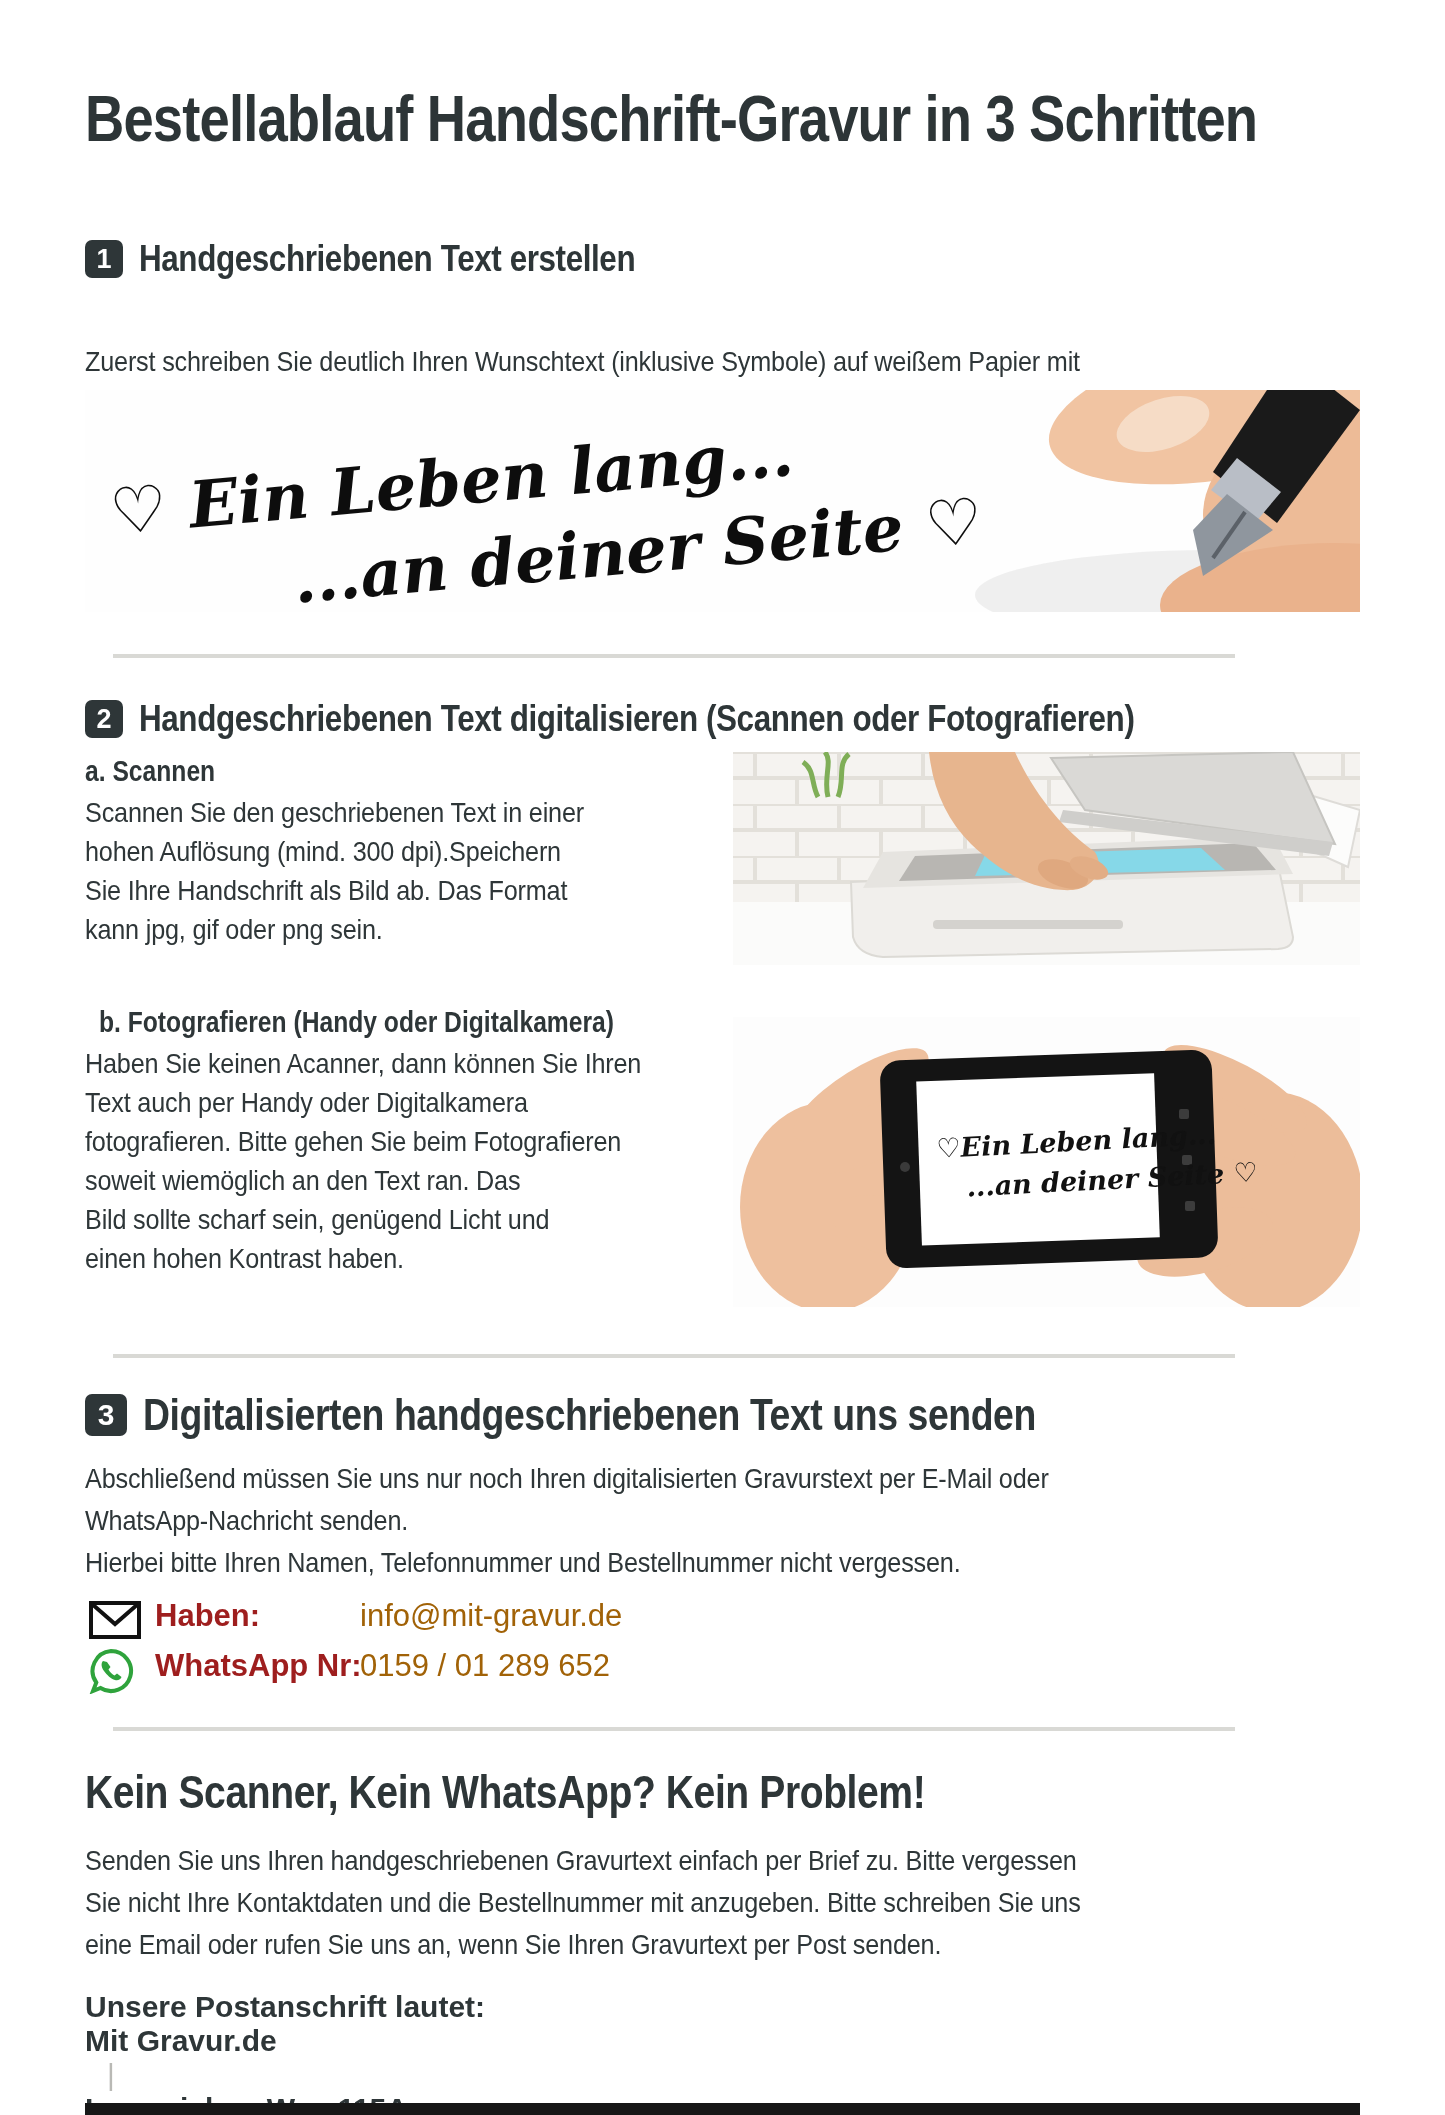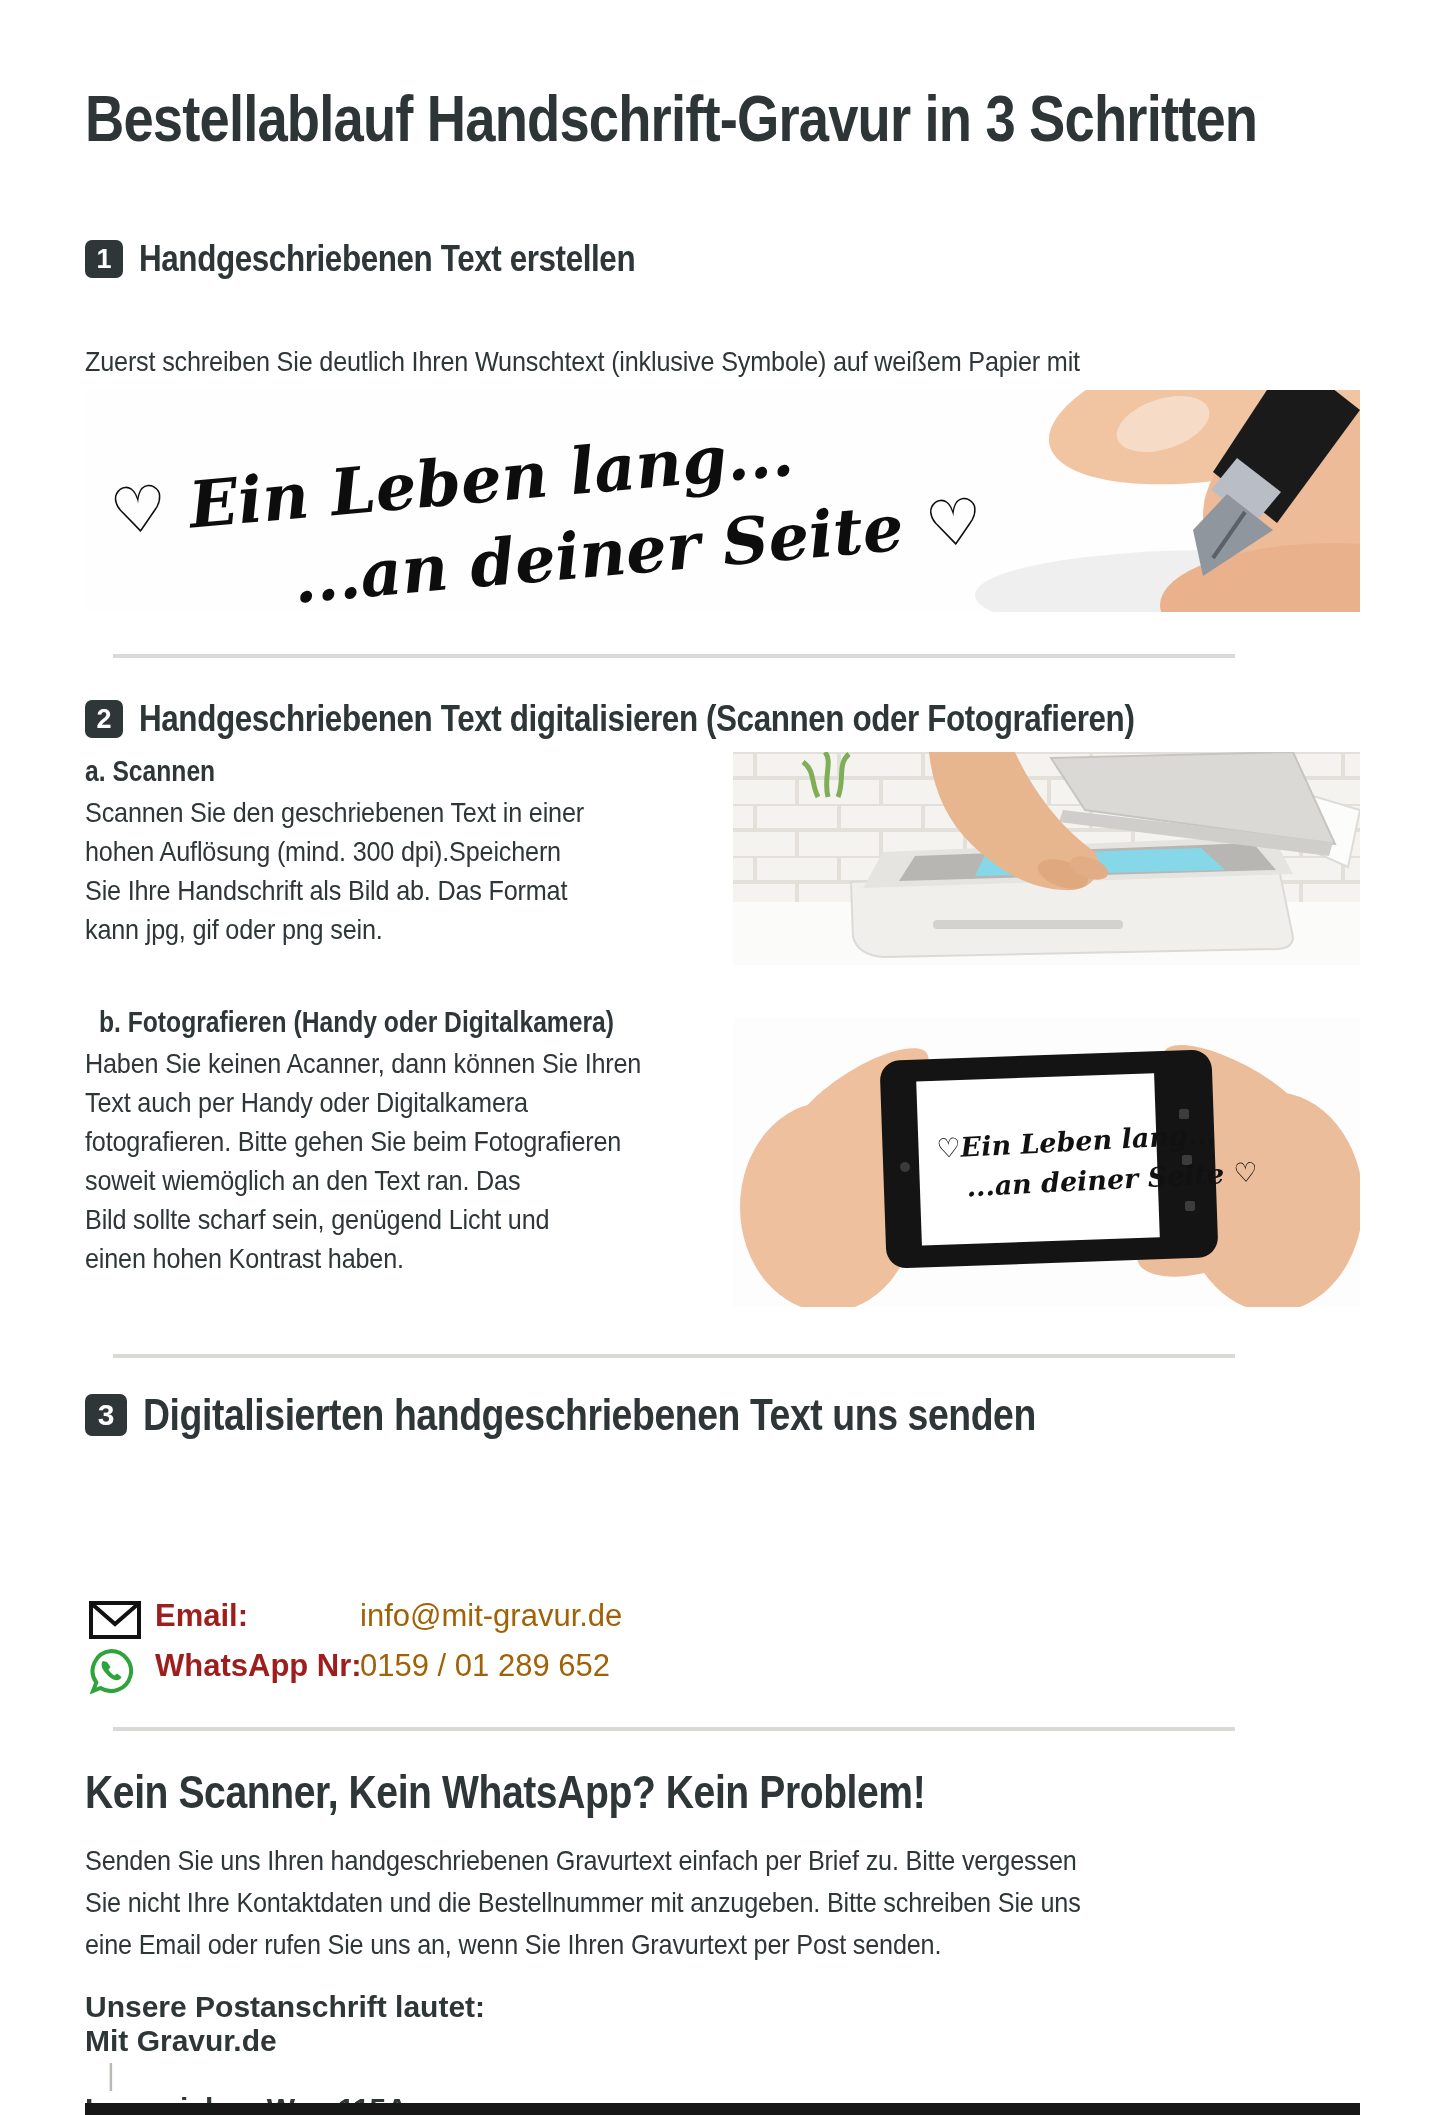--- a/index.html
+++ b/index.html
@@ -190,27 +190,32 @@
     </svg>
   </div>
 
   <div class="abs divider" style="left:113px; top:1354px; width:1122px;"></div>
 
   <div class="abs step-head" style="left:85px; top:1390px;">
     <div class="badge lg">3</div>
     <span class="h2 lg condT">Digitalisierten handgeschriebenen Text uns senden</span>
   </div>
 
+  <div class="abs" style="left:85px; top:1458px; width:1360px;">
+    <div class="body-txt wide condP">Abschließend müssen Sie uns nur noch Ihren digitalisierten Gravurstext per E-Mail oder
+WhatsApp-Nachricht senden.
+Hierbei bitte Ihren Namen, Telefonnummer und Bestellnummer nicht vergessen.</div>
+  </div>
 
   <div class="abs" style="left:88px; top:1598px; width:1200px; height:46px;">
     <svg class="abs" style="left:0; top:2px;" width="54" height="40" viewBox="0 0 54 40">
       <rect x="3" y="3" width="48" height="34" fill="none" stroke="#111111" stroke-width="4"></rect>
       <polyline points="4,4 27,24 50,4" fill="none" stroke="#111111" stroke-width="4"></polyline>
     </svg>
-    <span class="abs contact-label" style="left:67px; top:0;">Email:</span>
+    <span class="abs contact-label" style="left:67px; top:0;">Haben:</span>
     <span class="abs contact-value" style="left:272px; top:0;">info@mit-gravur.de</span>
   </div>
 
   <div class="abs" style="left:88px; top:1646px; width:1200px; height:48px;">
     <svg class="abs" style="left:0; top:2px;" width="46" height="46" viewBox="0 0 46 46">
       <path d="M23 3 a20 20 0 1 1 -10.5 37 L5 43 L8.3 34.5 A20 20 0 0 1 23 3 Z" fill="#ffffff" stroke="#2fa33c" stroke-width="4"></path>
       <path d="M15 13 c-2 2 -2 6 1 10 c3 4 7 8 11 9 c3 1 6 -1 6.5 -3 l-4.5 -3.5 l-2.5 2 c-2 -1 -5 -4 -6 -6 l2 -2.5 l-3.5 -5 Z" fill="#2fa33c"></path>
     </svg>
     <span class="abs contact-label" style="left:67px; top:2px;">WhatsApp Nr:</span>
     <span class="abs contact-value" style="left:272px; top:2px;">0159 / 01 289 652</span>

